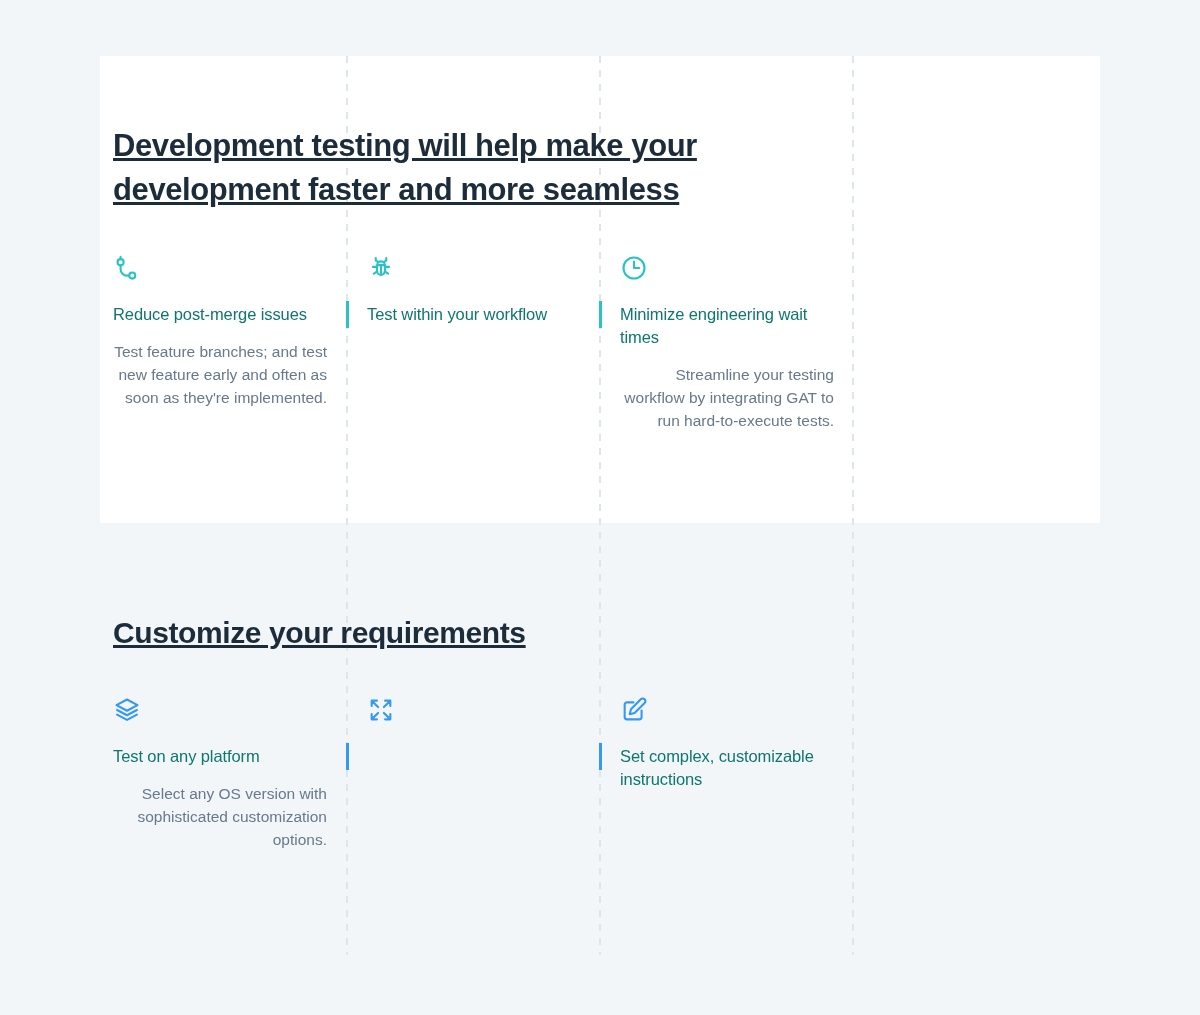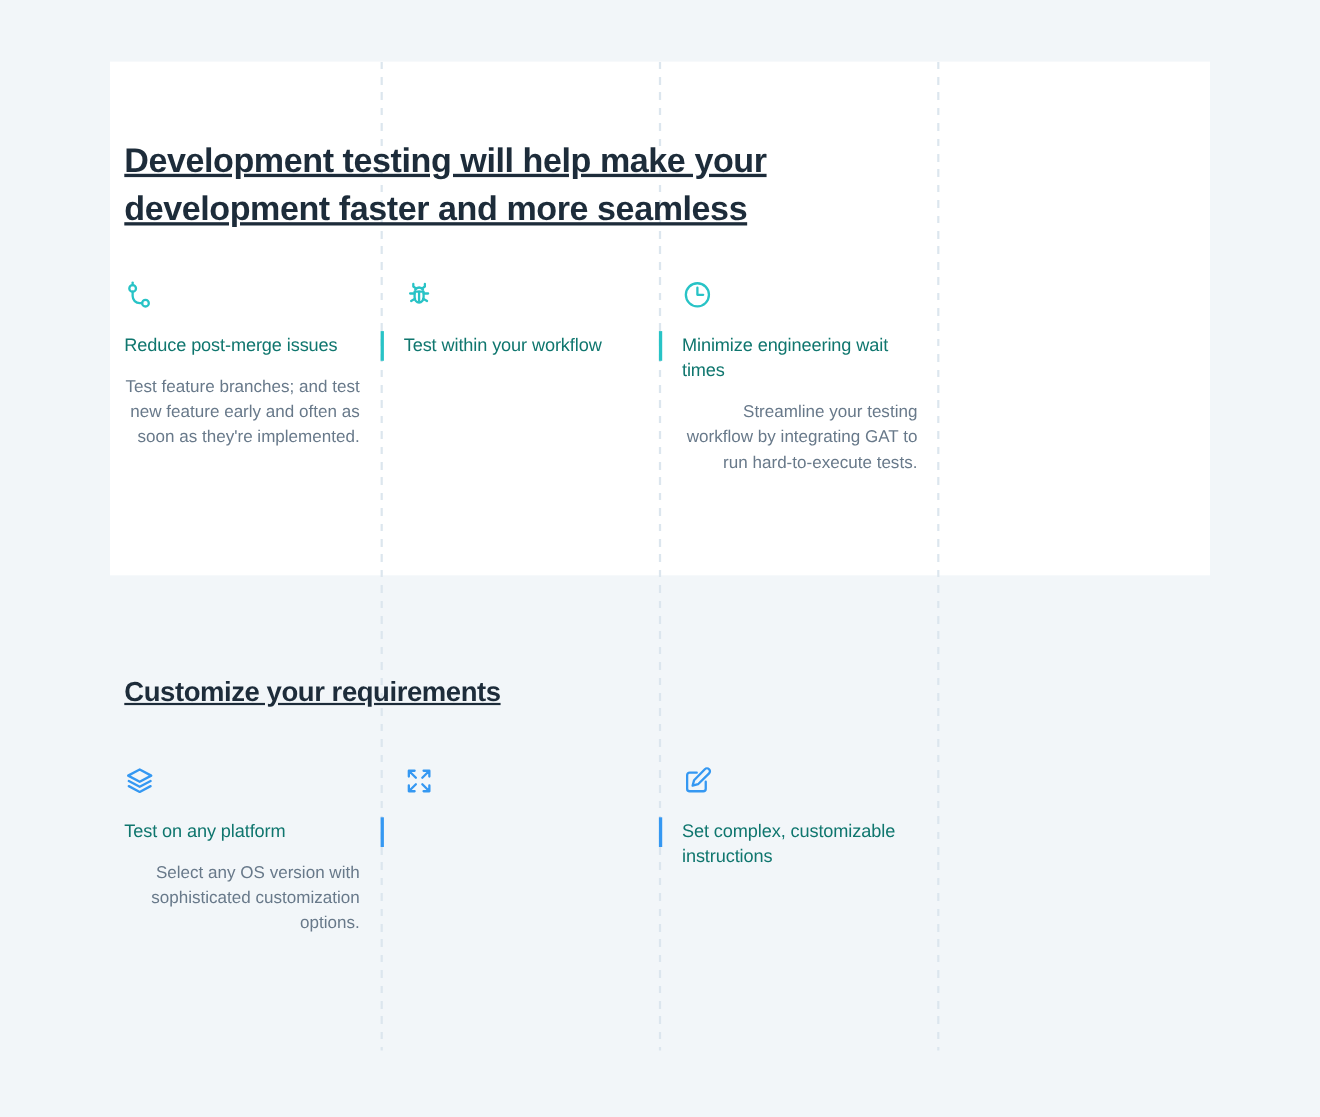--- a/index.html
+++ b/index.html
@@ -29,21 +29,21 @@
   .section-heading {
     position: absolute;
     left: 113px;
     color: #1d2c3a;
     font-weight: 800;
     letter-spacing: -0.4px;
     line-height: 1.42;
     text-decoration: underline;
   }
   #dev-heading { top: 124px; font-size: 31px; width: 680px; }
-  #custom-heading { top: 612px; font-size: 25px; width: 700px; }
+  #custom-heading { top: 612px; font-size: 30px; width: 700px; }
   .col {
     position: absolute;
     width: 214px;
   }
   .col .icon { width: 28px; height: 28px; margin-bottom: 21px; }
   .col .icon svg { width: 28px; height: 28px; display: block; }
   .icon-teal { color: #28c3c6; }
   .icon-blue { color: #3598f2; }
   .col h3 {
     font-size: 16.5px;

